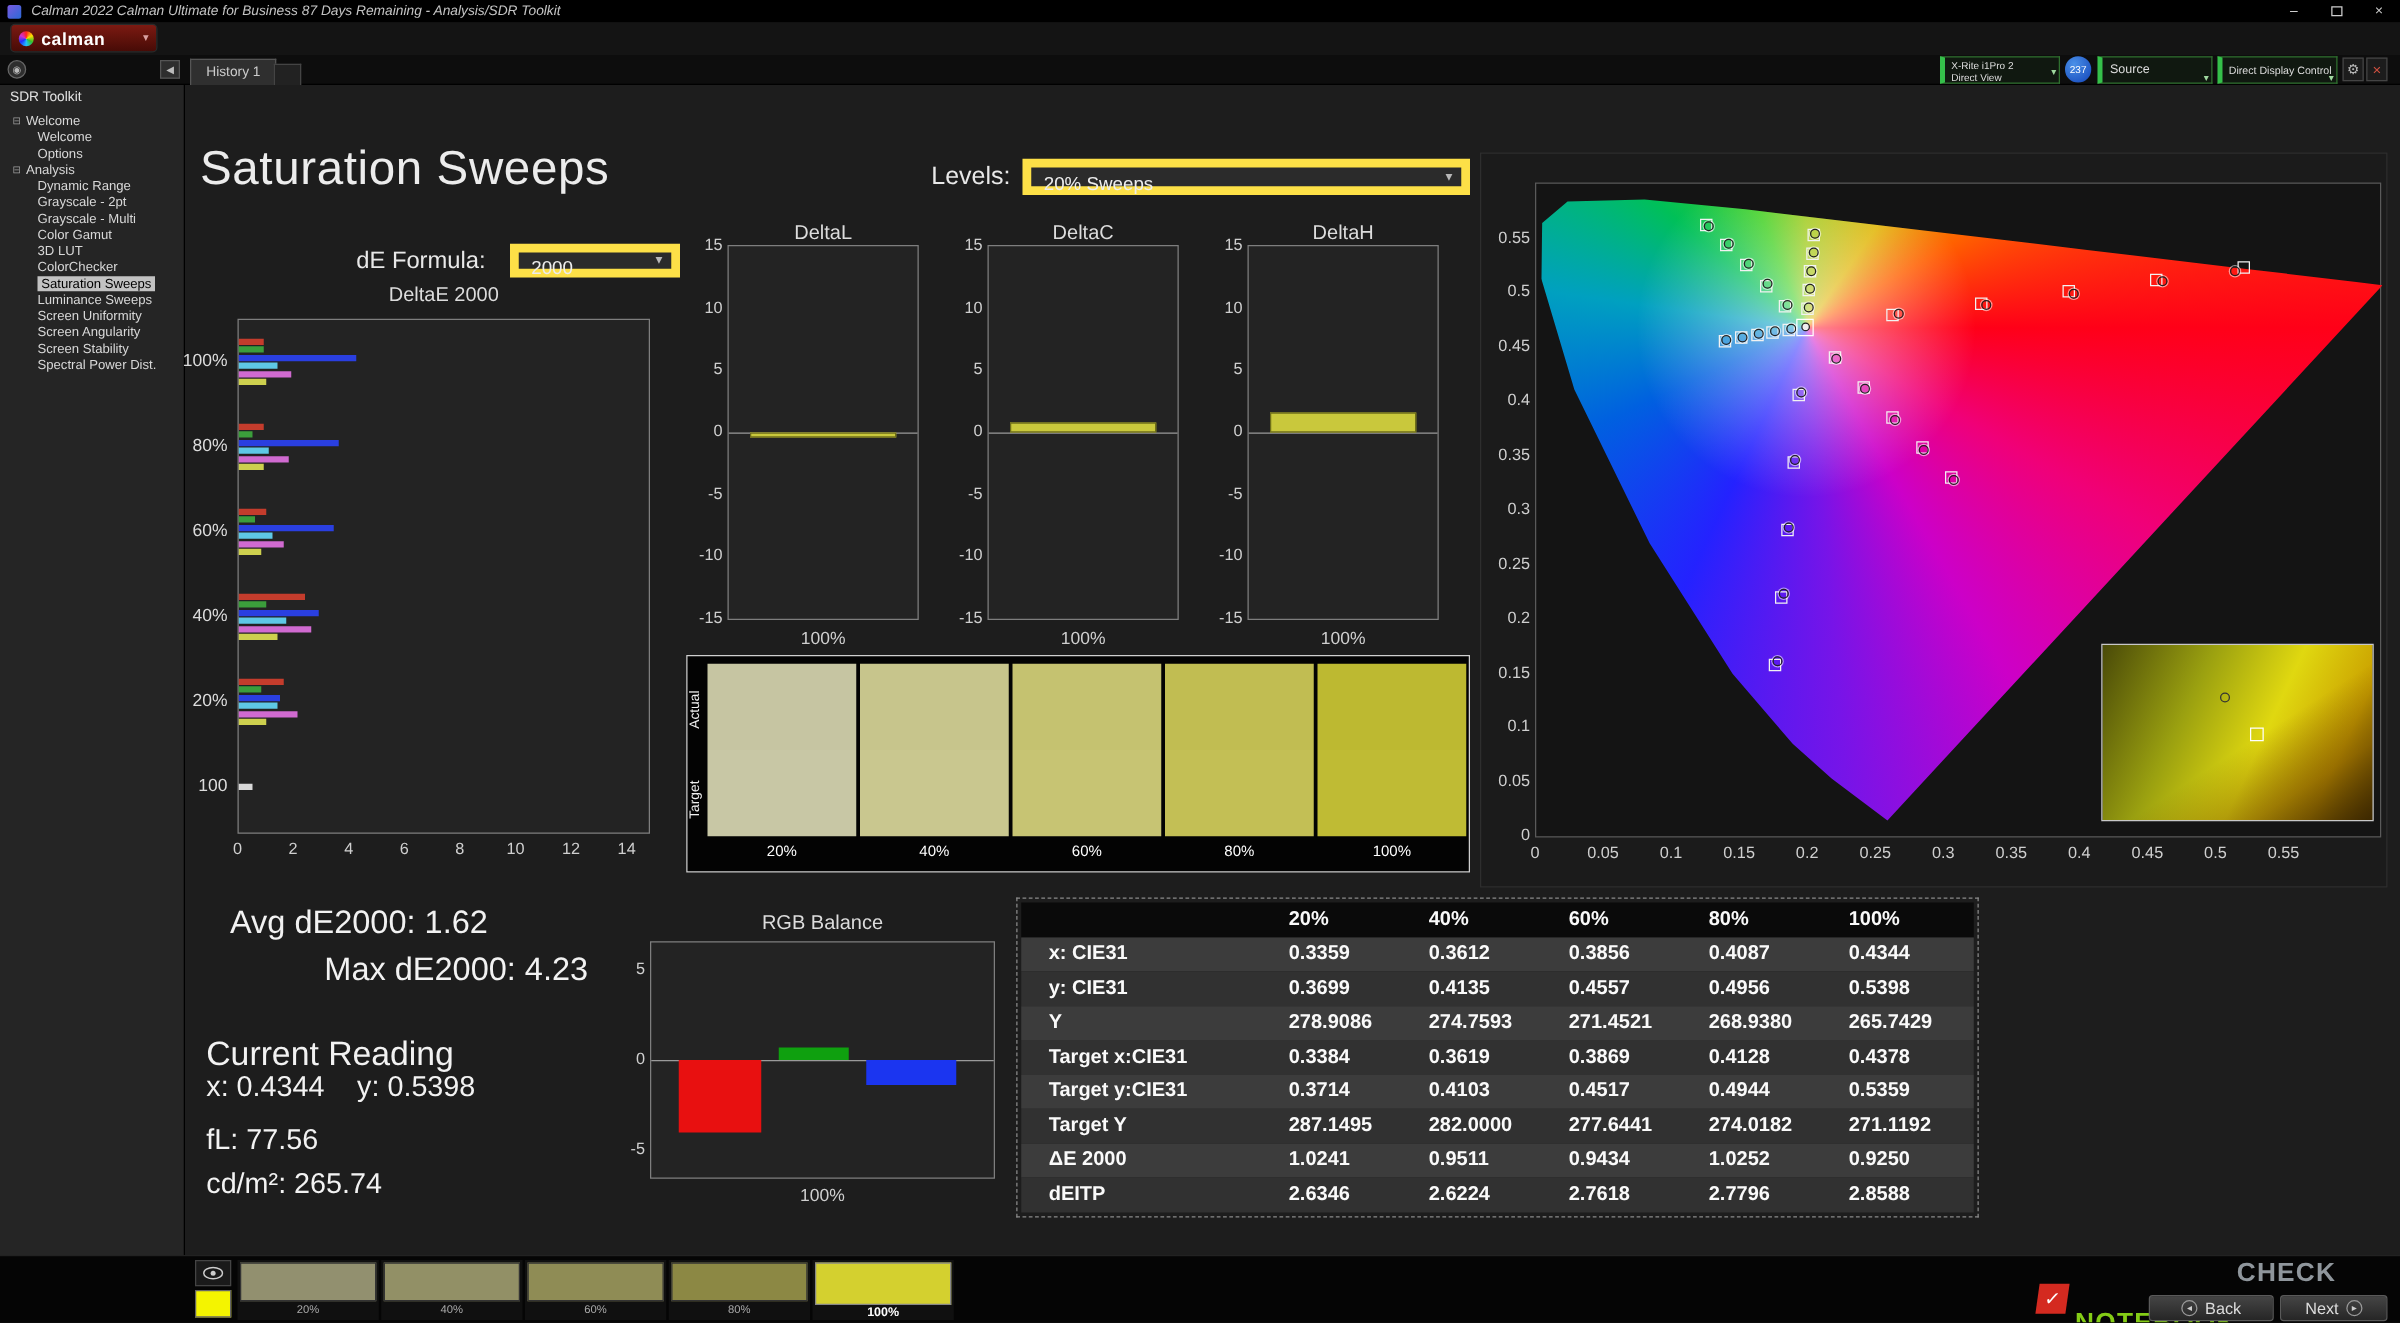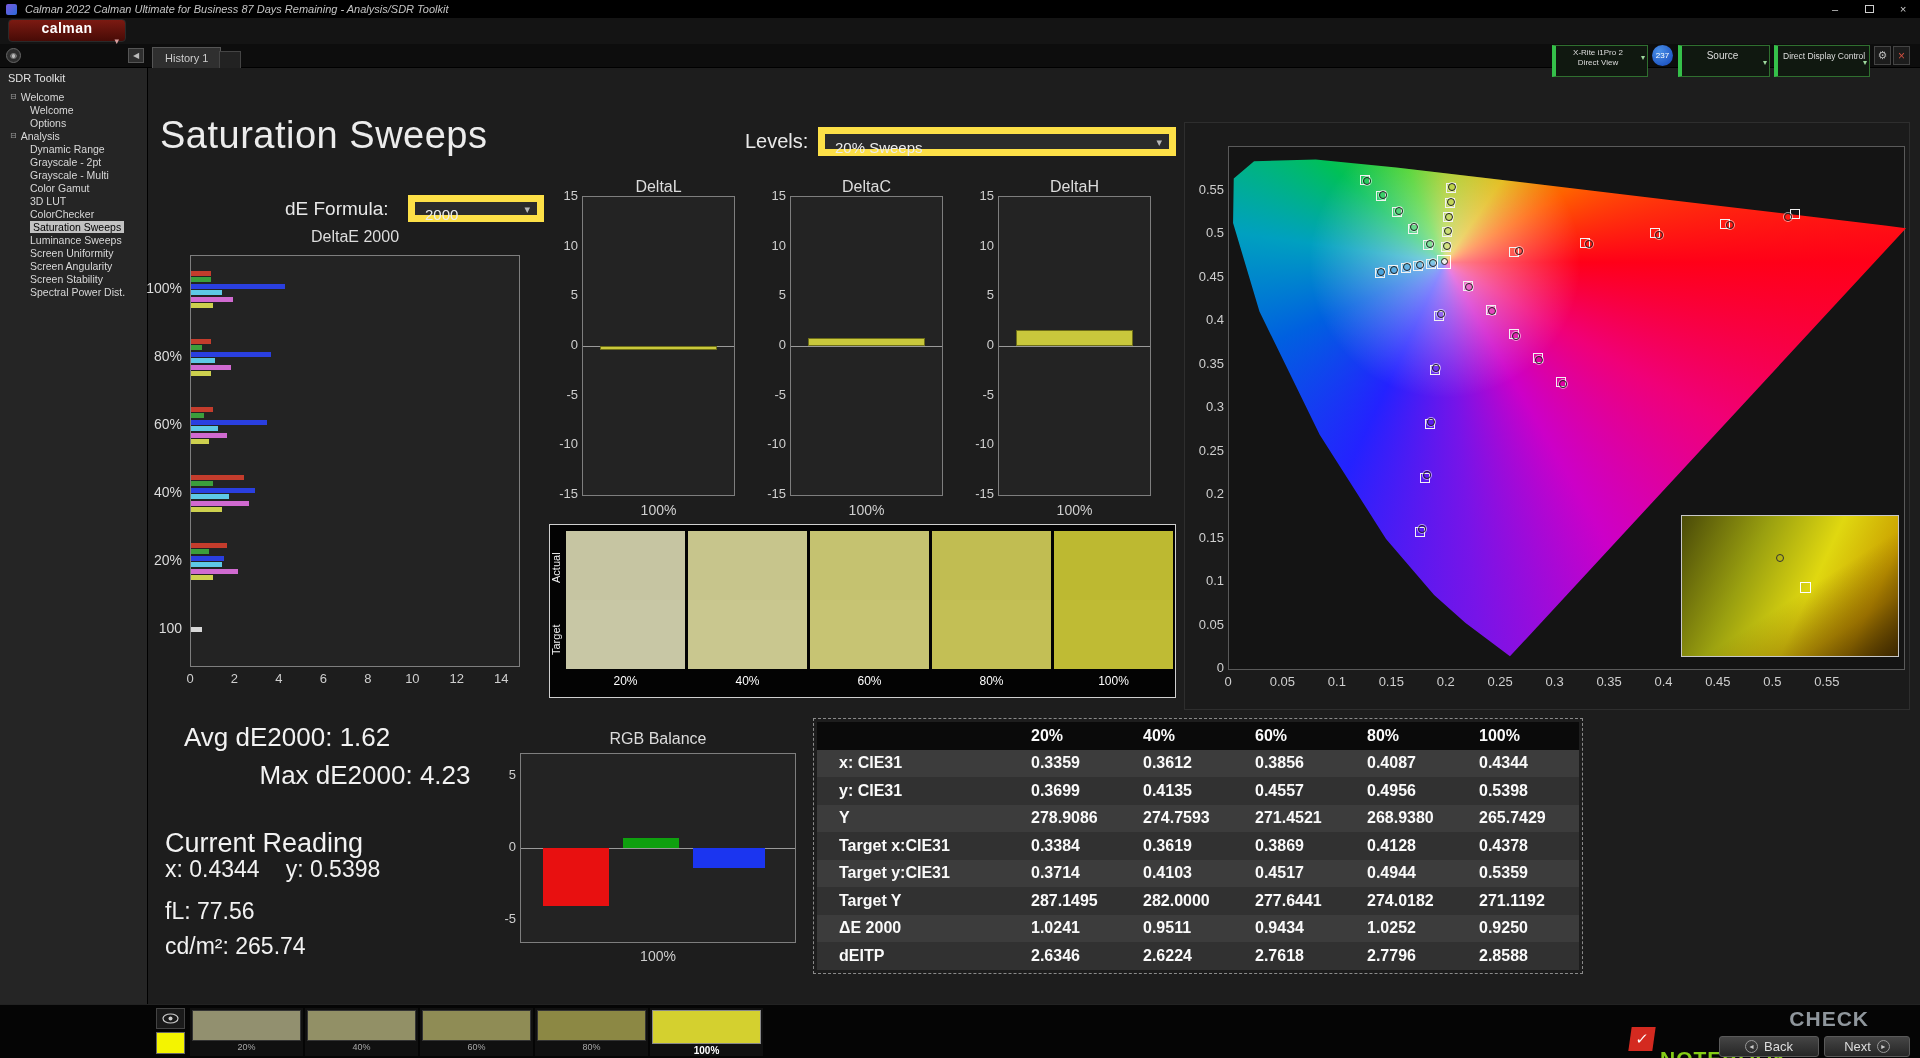--- a/index.html
+++ b/index.html
@@ -10,32 +10,32 @@
   
   .titlebar{position:absolute;left:0;top:0;width:1920px;height:18px;background:#000;display:flex;align-items:center;font-style:italic;}
   .app-icon{width:11px;height:11px;margin-left:6px;background:linear-gradient(135deg,#7a5ae0,#2a6ad8);border-radius:2px;}
   .window-title{margin-left:8px;font-size:11px;color:#c4c4c4;white-space:nowrap;}
   .win-controls{margin-left:auto;display:flex;height:100%;}
   .win-btn{width:34px;height:18px;display:flex;align-items:center;justify-content:center;color:#cecece;font-size:11px;}
   .max-glyph{width:9px;height:8px;border:1px solid #cecece;display:block;}
 
   
   .toolbar1{position:absolute;left:0;top:18px;width:1920px;height:26px;background:#141414;}
-  .calman-logo{position:absolute;left:8px;top:1px;width:118px;height:23px;background:linear-gradient(#7c1a12,#470b06);border:1px solid #2a2a2a;border-radius:4px;display:flex;align-items:center;color:#fff;flex-direction:column;}
+  .calman-logo{position:absolute;left:8px;top:1px;width:118px;height:23px;background:linear-gradient(#7c1a12,#470b06);border:1px solid #2a2a2a;border-radius:4px;display:flex;align-items:center;color:#fff;}
   .logo-burst{width:12px;height:12px;margin:0 6px;border-radius:50%;background:conic-gradient(#ff2020,#ffe000,#30c030,#20c0ff,#2030ff,#d030d0,#ff2020);}
   .logo-text{font-size:14px;font-weight:bold;letter-spacing:.5px;}
   .logo-chevron{margin-left:auto;margin-right:6px;color:#d9a0a0;font-size:9px;}
 
   .toolbar2{position:absolute;left:0;top:44px;width:1920px;height:24px;background:#0d0d0d;border-bottom:1px solid #000;}
   .sb-circle-btn{position:absolute;left:6px;top:4px;width:15px;height:15px;border-radius:50%;background:#2e2e2e;border:1px solid #666;color:#bbb;font-size:8px;display:flex;align-items:center;justify-content:center;}
   .sb-collapse-btn{position:absolute;left:128px;top:4px;width:16px;height:15px;background:#2e2e2e;border:1px solid #555;color:#bbb;font-size:8px;display:flex;align-items:center;justify-content:center;}
   .tab-history{position:absolute;left:152px;top:3px;height:21px;padding:0 12px;background:#2f2f2f;border:1px solid #555;border-bottom:none;color:#ccc;font-size:11px;display:flex;align-items:center;}
   .tab-stub{position:absolute;left:219px;top:7px;width:22px;height:17px;background:#222;border:1px solid #444;border-bottom:none;}
 
-  .ctl-box{position:absolute;top:1px;height:32px;background:#101810;border:1px solid #2f6f2f;border-left:4px solid #35c04a;color:#ddd;text-align:center;}
+  .ctl-box{position:absolute;top:1px;height:22px;background:#101810;border:1px solid #2f6f2f;border-left:4px solid #35c04a;color:#ddd;}
   .ctl-meter{left:1552px;width:96px;font-size:8px;line-height:1.25;padding:2px 12px 0 5px;}
   .ctl-source{left:1678px;width:92px;font-size:10px;line-height:20px;padding:0 12px 0 6px;}
   .ctl-display{left:1774px;width:96px;font-size:8.5px;line-height:20px;padding:0 11px 0 5px;white-space:nowrap;overflow:hidden;}
   .ctl-chevron{position:absolute;right:2px;top:7px;color:#9fd89f;font-size:8px;}
   .badge{position:absolute;left:1652px;top:1px;width:21px;height:21px;border-radius:50%;background:radial-gradient(circle at 35% 30%,#4a90e8,#1244b8);color:#fff;font-size:8px;display:flex;align-items:center;justify-content:center;}
   .tb-gear{position:absolute;left:1874px;top:2px;width:17px;height:19px;background:#1c1c1c;border:1px solid #444;color:#b8b8b8;font-size:11px;display:flex;align-items:center;justify-content:center;}
   .tb-close{position:absolute;left:1893px;top:2px;width:17px;height:19px;background:#1c1c1c;border:1px solid #444;color:#d05040;font-size:12px;display:flex;align-items:center;justify-content:center;}
 
   
   .sidebar{position:absolute;left:0;top:68px;width:148px;height:936px;background:#252525;border-right:1px solid #000;}

